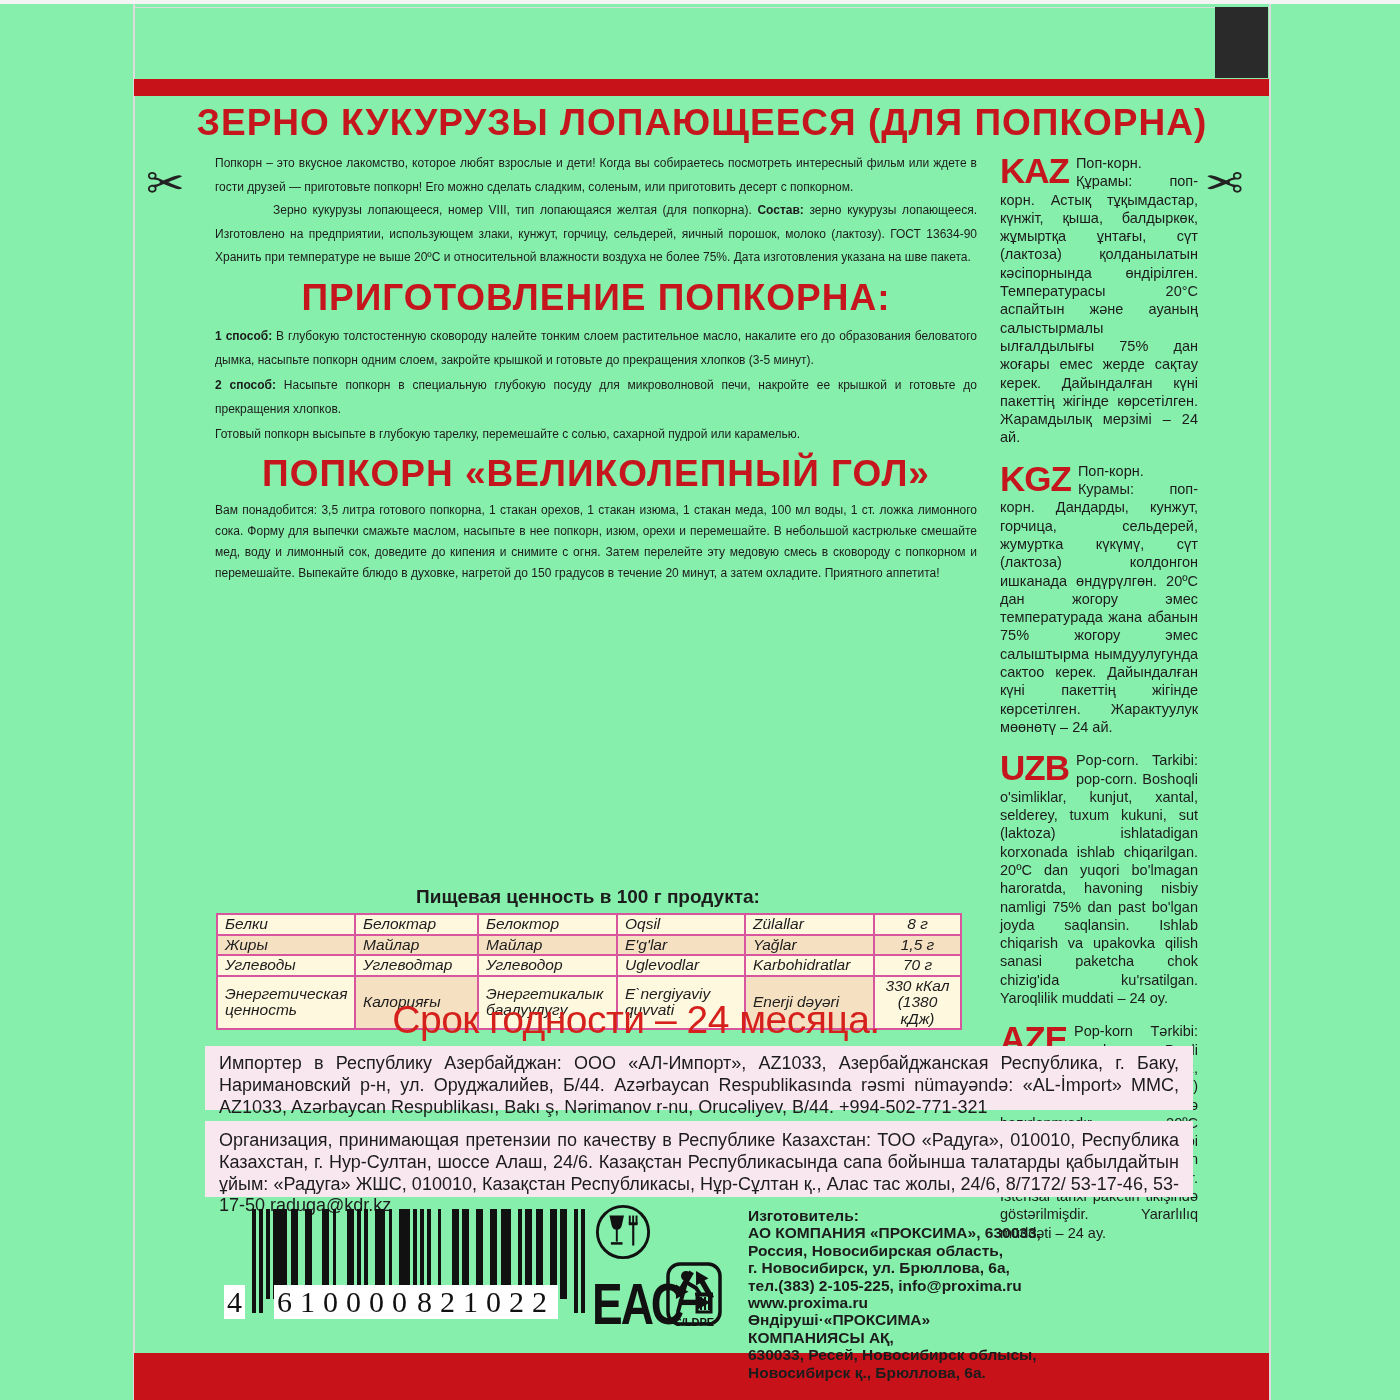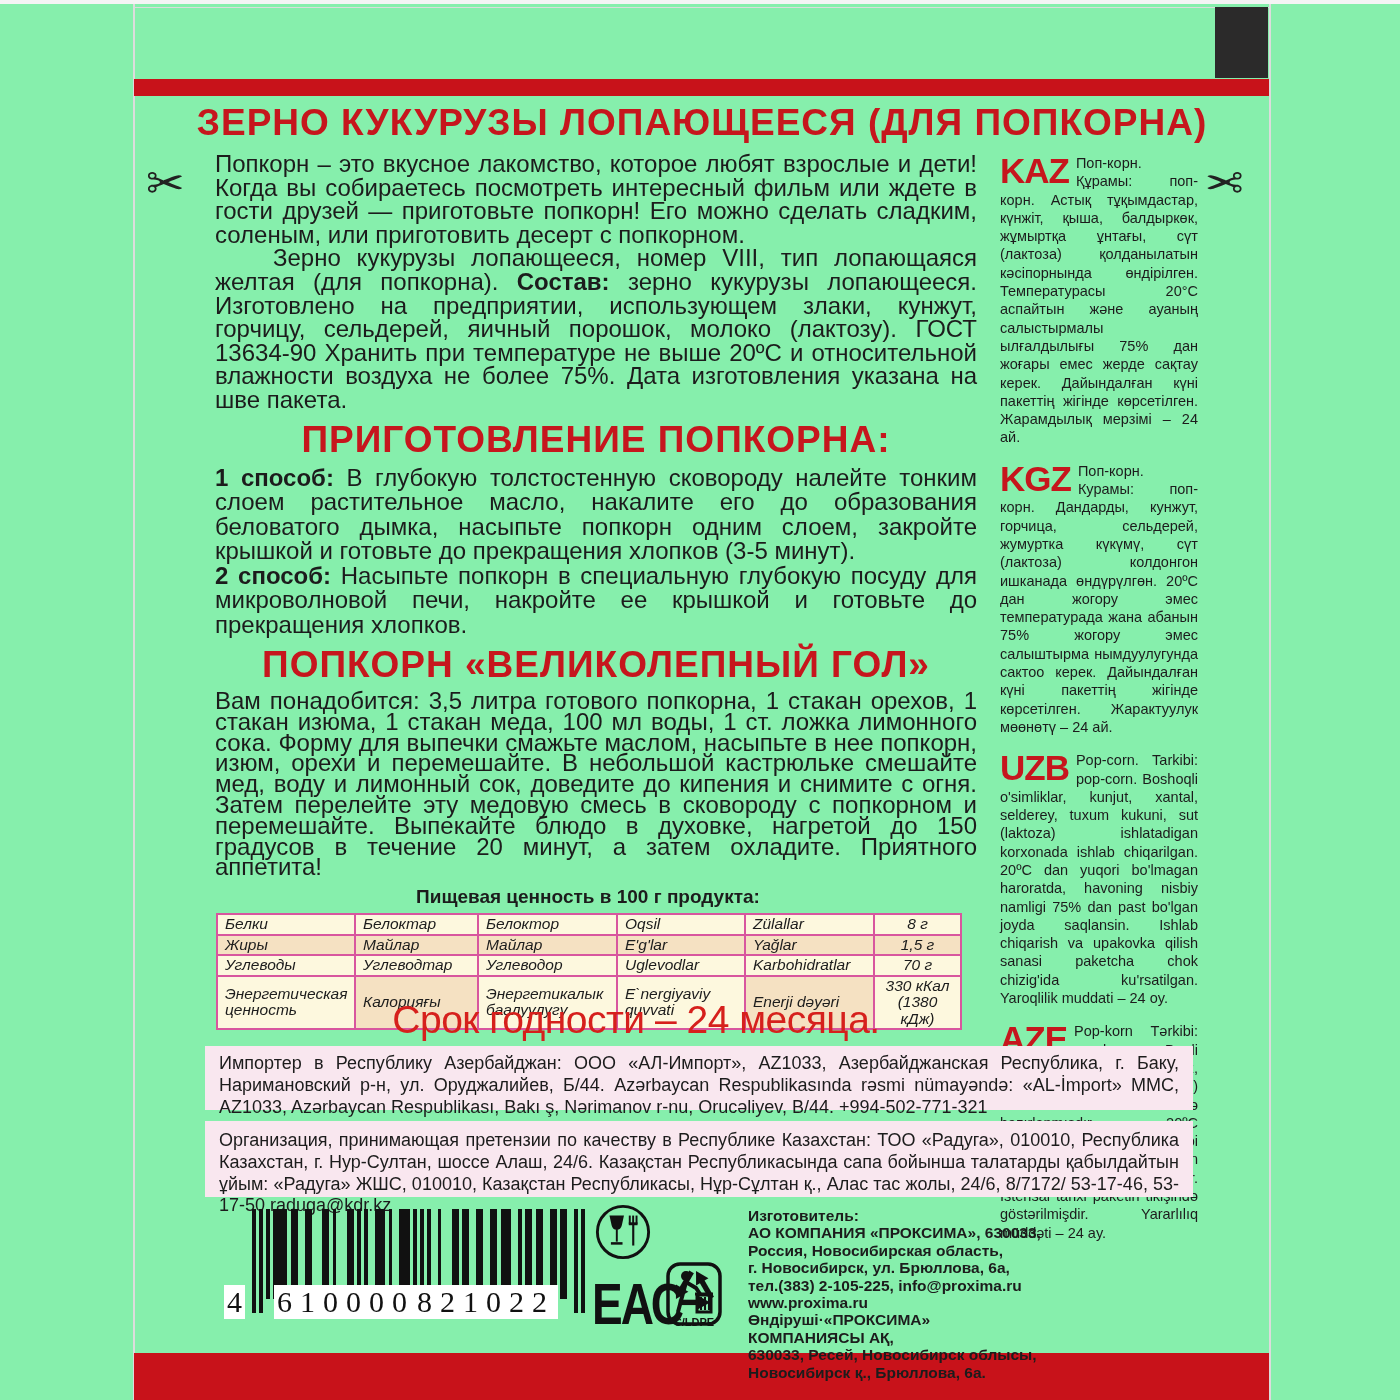--- a/index.html
+++ b/index.html
@@ -17,21 +17,21 @@
 
   .title { position:absolute; left:150px; top:98px; width:1104px; text-align:center;
            font-weight:bold; font-size:37px; letter-spacing:1px; white-space:nowrap; }
 
   .scissors { position:absolute; top:156px; font-size:46px; color:#222; line-height:46px; }
   .scissors.l { left:146px; }
   .scissors.r { left:1205px; transform:scaleX(-1); }
 
   
   .main-left { position:absolute; left:215px; top:148px; width:762px; }
-  .main-left p { font-size:24px; line-height:23.6px; text-align:justify; }
+  .main-left p { font-size:12px; line-height:23.6px; text-align:justify; }
   .main-left p.ind { text-indent:58px; }
   .m1 { line-height:24.5px !important; }
   .recipe-text { line-height:20.8px !important; }
   h2.redhead { color:#c6161d; text-align:center; font-size:37px; line-height:42px;
                font-weight:bold; letter-spacing:1px; margin:7px 0 5px; white-space:nowrap; }
   b.lead { font-weight:bold; }
 
   
   .nutrition { position:absolute; left:216px; top:882px; width:744px; }
   .nutrition .ntitle { text-align:center; font-weight:bold; font-size:19px; margin-bottom:5px; }
@@ -101,20 +101,21 @@
 
   <div class="scissors l">✂</div>
   <div class="scissors r">✂</div>
 
   <div class="main-left">
     <p>Попкорн – это вкусное лакомство, которое любят взрослые и дети! Когда вы собираетесь посмотреть интересный фильм или ждете в гости друзей — приготовьте попкорн! Его можно сделать сладким, соленым, или приготовить десерт с попкорном.</p>
     <p class="ind"><span>Зерно кукурузы лопающееся, номер VIII, тип лопающаяся желтая (для попкорна). </span><b class="lead">Состав:</b><span> зерно кукурузы лопающееся. Изготовлено на предприятии, использующем злаки, кунжут, горчицу, сельдерей, яичный порошок, молоко (лактозу). ГОСТ 13634-90 Хранить при температуре не выше 20ºС и относительной влажности воздуха не более 75%. Дата изготовления указана на шве пакета.</span></p>
     <h2 class="redhead">ПРИГОТОВЛЕНИЕ ПОПКОРНА:</h2>
     <p class="m1"><b class="lead">1 способ:</b><span> В глубокую толстостенную сковороду налейте тонким слоем растительное масло, накалите его до образования беловатого дымка, насыпьте попкорн одним слоем, закройте крышкой и готовьте до прекращения хлопков (3-5 минут).</span></p>
     <p class="m1"><b class="lead">2 способ:</b><span> Насыпьте попкорн в специальную глубокую посуду для микроволновой печи, накройте ее крышкой и готовьте до прекращения хлопков.</span></p>
+    <p class="m1">Готовый попкорн высыпьте в глубокую тарелку, перемешайте с солью, сахарной пудрой или карамелью.</p>
     <h2 class="redhead">ПОПКОРН «ВЕЛИКОЛЕПНЫЙ ГОЛ»</h2>
     <p class="recipe-text">Вам понадобится: 3,5 литра готового попкорна, 1 стакан орехов, 1 стакан изюма, 1 стакан меда, 100 мл воды, 1 ст. ложка лимонного сока. Форму для выпечки смажьте маслом, насыпьте в нее попкорн, изюм, орехи и перемешайте. В небольшой кастрюльке смешайте мед, воду и лимонный сок, доведите до кипения и снимите с огня. Затем перелейте эту медовую смесь в сковороду с попкорном и перемешайте. Выпекайте блюдо в духовке, нагретой до 150 градусов в течение 20 минут, а затем охладите. Приятного аппетита!</p>
   </div>
 
   <div class="nutrition">
     <div class="ntitle">Пищевая ценность в 100 г продукта:</div>
     <table class="nutri">
       <colgroup>
           <col style="width:138px">
           <col style="width:123px">

